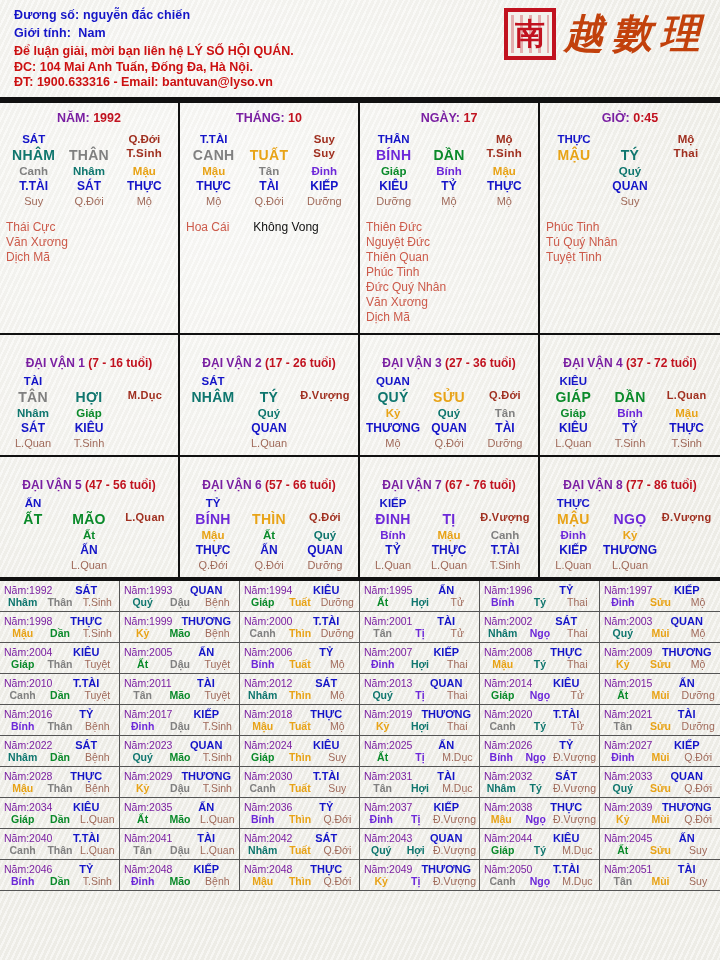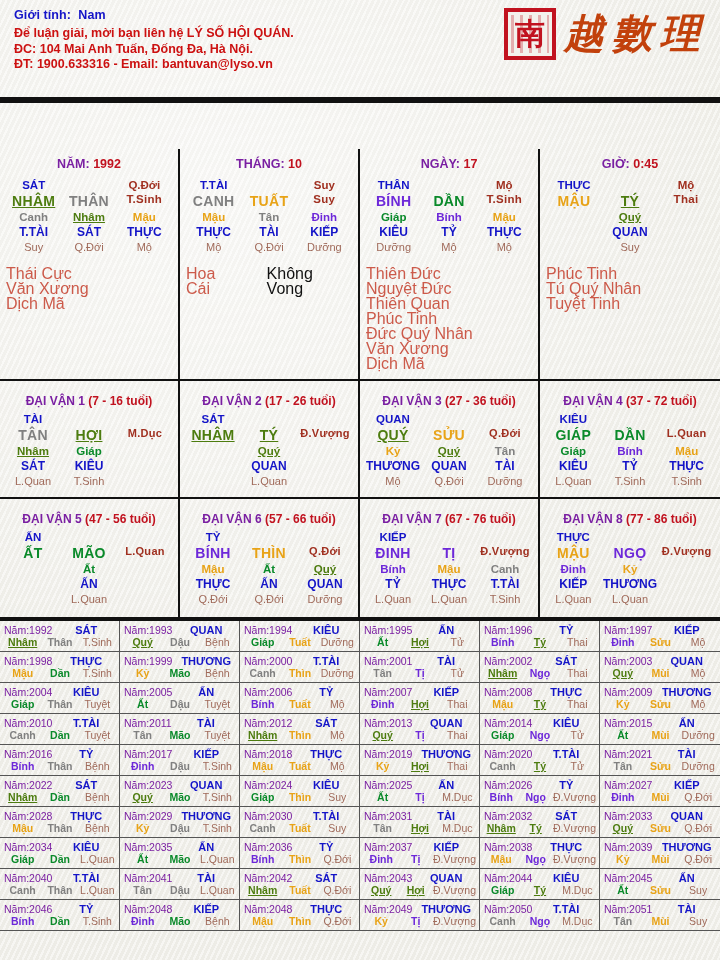--- a/index.html
+++ b/index.html
@@ -39,39 +39,39 @@
   .seal:after{
     content:"";position:absolute;inset:3px;
     background:repeating-linear-gradient(90deg,rgba(193,18,31,.30) 0 3px,transparent 3px 9px);
     z-index:1;
   }
   .logo-chars{font-family:"DejaVu Sans",serif;font-size:40px;color:#c2410c;letter-spacing:8px;font-weight:bold;font-style:italic;}
   .hdr-rule{position:absolute;left:0;right:0;bottom:0;height:3px;background:#111;}
 
   
   .pillars{display:grid;grid-template-columns:1fr 1fr 1fr 1fr;border-top:3px solid #111;border-bottom:2px solid #111;}
-  .pillar{border-right:2px solid #111;padding:6px 6px 8px 6px;min-height:228px;box-sizing:border-box;position:relative;margin-top:46px;}
+  .pillar{border-right:2px solid #111;padding:6px 6px 8px 6px;min-height:228px;box-sizing:border-box;position:relative;}
   .pillar:last-child{border-right:none;}
   .p-title{text-align:center;font-weight:bold;font-size:12.5px;margin:2px 0 7px 0;color:#7a1fa2;}
   .p-title .num{color:#c1121f;}
   .p3{display:grid;grid-template-columns:1fr 1fr 1fr;text-align:center;}
   .p3 > div{padding:1px 0;}
   .row-god{font-weight:bold;font-size:11.5px;}
   .row-stem{font-weight:bold;font-size:14px;letter-spacing:.3px;}
   .row-hid{font-weight:bold;font-size:11.5px;}
   .row-hgod{font-weight:bold;font-size:12px;}
   .row-st{font-size:11px;color:#a06a5a;}
-  .stars{margin-top:12px;color:#cc5a4a;font-size:16px;line-height:15px;}
+  .stars{margin-top:12px;color:#cc5a4a;font-size:12px;line-height:15px;}
   .stars .inline{display:inline-block;}
   .star-row{display:flex;gap:24px;}
   .blk{color:#111;}
 
   
   .dv-grid{display:grid;grid-template-columns:1fr 1fr 1fr 1fr;border-bottom:2px solid #111;}
-  .dv{border-right:2px solid #111;border-bottom:2px solid #111;padding:12px 5px 5px 5px;min-height:118px;box-sizing:border-box;}
+  .dv{border-right:2px solid #111;border-bottom:2px solid #111;padding:20px 5px 5px 5px;min-height:118px;box-sizing:border-box;}
   .dv:nth-child(4n){border-right:none;}
   .dv:nth-child(n+5){border-bottom:none;}
   .dv-title{text-align:center;font-weight:bold;font-size:12px;color:#7a1fa2;margin:1px 0 4px 0;}
   .dv-title .rng{color:#c1121f;}
   .dv3{display:grid;grid-template-columns:1fr 1fr 1fr;text-align:center;}
   .dv3 > div{padding:1px 0;}
 
   
   .ytable{display:grid;grid-template-columns:repeat(6,1fr);border-top:2px solid #111;}
   .ycell{
@@ -83,35 +83,39 @@
   .yr1{display:flex;align-items:baseline;font-size:10.5px;white-space:nowrap;}
   .yr1 .ylab{color:#7a1fa2;}
   .yr1 .yyear{color:#7a1fa2;margin-right:4px;}
   .yr1 .ygod{font-weight:bold;color:#1414c8;font-size:11px;flex:1;text-align:center;}
   .yr2{display:grid;grid-template-columns:1fr 1fr 1fr;font-size:10.5px;text-align:center;white-space:nowrap;}
   .yr2 .ystem{font-weight:bold;}
   .yr2 .ybr{font-weight:bold;}
   .yr2 .yst{color:#a06a5a;}
 
   
-  .c-black{color:#4d7c0f;text-decoration:underline;}
+  .c-black{color:#0f766e;}
   .c-red{color:#6d28d9;}
   .c-green{color:#0a8a2a;}
   .c-gold{color:#e8a317;}
   .c-gray{color:#808080;}
   .c-blue{color:#1414c8;}
   .c-dkred{color:#a03020;}
 </style>
 </head>
 <body>
 
 <div class="page">
 
   <div class="header">
     <div class="hdr-line">
+      <span class="lbl">Đương số:</span>
+      <span>nguyễn đắc chiến</span>
+    </div>
+    <div class="hdr-line">
       <span class="lbl">Giới tính:</span>
       &nbsp;<span>Nam</span>
     </div>
     <div class="hdr-red">
       <div>Để luận giải, mời bạn liên hệ LÝ SỐ HỘI QUÁN.</div>
       <div>ĐC: 104 Mai Anh Tuấn, Đống Đa, Hà Nội.</div>
       <div>ĐT: 1900.633316 - Email: bantuvan@lyso.vn</div>
     </div>
     <div class="logo">
       <div class="seal"><span>南</span></div>

